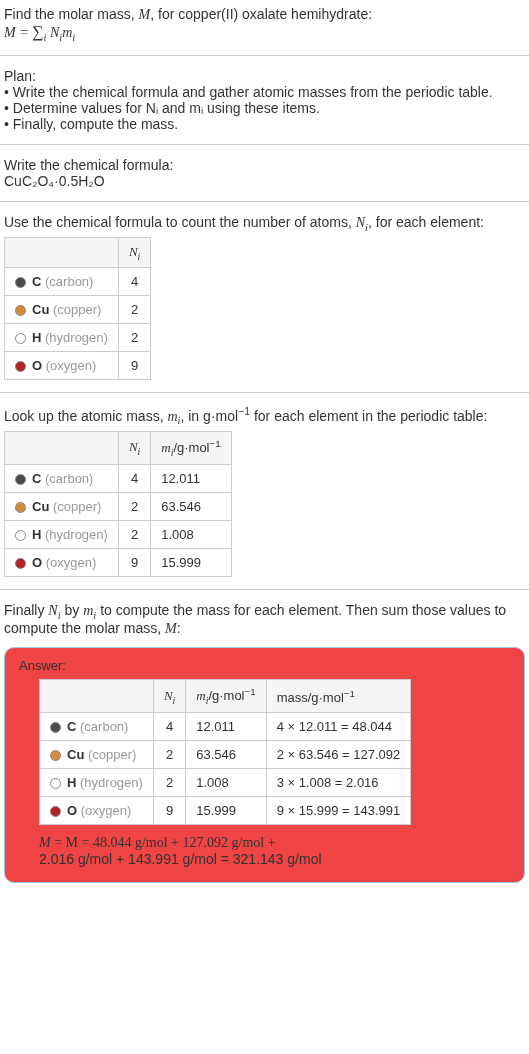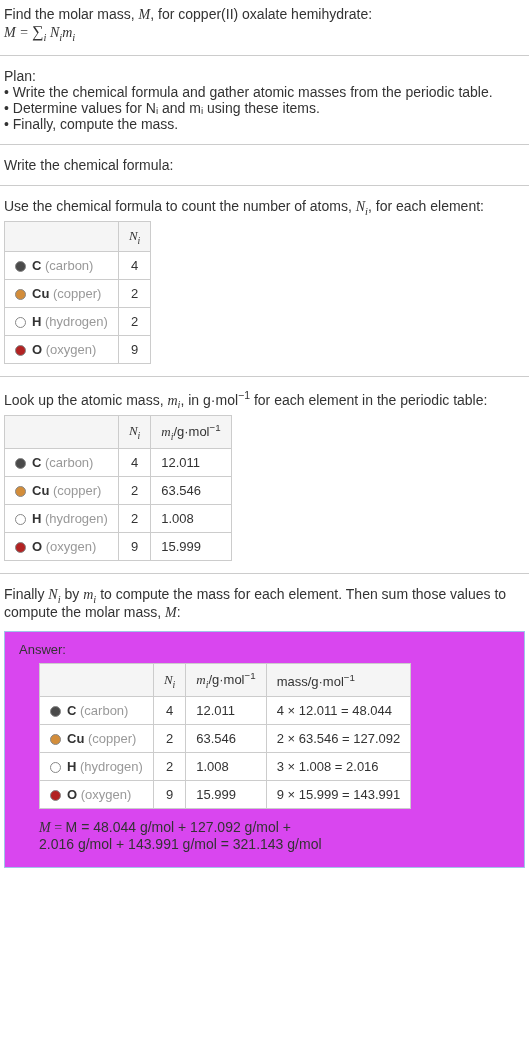--- a/index.html
+++ b/index.html
@@ -55,22 +55,22 @@
     display: inline-block;
     width: 9px;
     height: 9px;
     border-radius: 50%;
     margin-right: 6px;
     vertical-align: middle;
     border: 1px solid #888;
   }
   .answer-box {
     border: 1px solid #9fc5e8;
-    background: #d946ef;
-    border-radius: 0;
+    background: #ef4444;
+    border-radius: 10px;
     padding: 10px 14px 14px 14px;
     margin: 4px;
   }
   .answer-box table {
     background: #fff;
   }
   .answer-label {
     font-size: 13px;
     color: #333;
     margin-bottom: 6px;
@@ -112,20 +112,21 @@
   <ul class="bullet">
     <li>• Write the chemical formula and gather atomic masses from the periodic table.</li>
     <li>• Determine values for Nᵢ and mᵢ using these items.</li>
     <li>• Finally, compute the mass.</li>
   </ul>
 </div>
 <div class="divider"></div>
 
 <div class="section">
   <div>Write the chemical formula:</div>
+  <div class="chem">CuC₂O₄·0.5H₂O</div>
 </div>
 <div class="divider"></div>
 
 <div class="section">
   <div>
     <span>Use the chemical formula to count the number of atoms, </span><span class="ital">N</span><span class="sub ital">i</span><span>, for each element:</span>
   </div>
   <table>
     <tbody>
         <tr>
@@ -223,16 +224,16 @@
     </tr>
     <tr>
       <td><span class="dot" style="background:#b22222"></span><b>O</b> <span class="elname">(oxygen)</span></td>
       <td class="center">9</td>
       <td>15.999</td>
       <td>9 × 15.999 = 143.991</td>
     </tr>
   </tbody>
     </table>
   <div class="eqline" style="margin-left:20px;">
-    <span class="ital">M</span> = <span style="font-family:Liberation Sans, sans-serif;">M = 48.044 g/mol + 127.092 g/mol +</span><br>
+    <span class="ital">M</span> = <span style="font-family:Liberation Serif, serif;">M = 48.044 g/mol + 127.092 g/mol +</span><br>
     <span style="font-family:Arial;">2.016 g/mol + 143.991 g/mol = 321.143 g/mol</span>
   </div>
 </div>
 
 </body></html>

